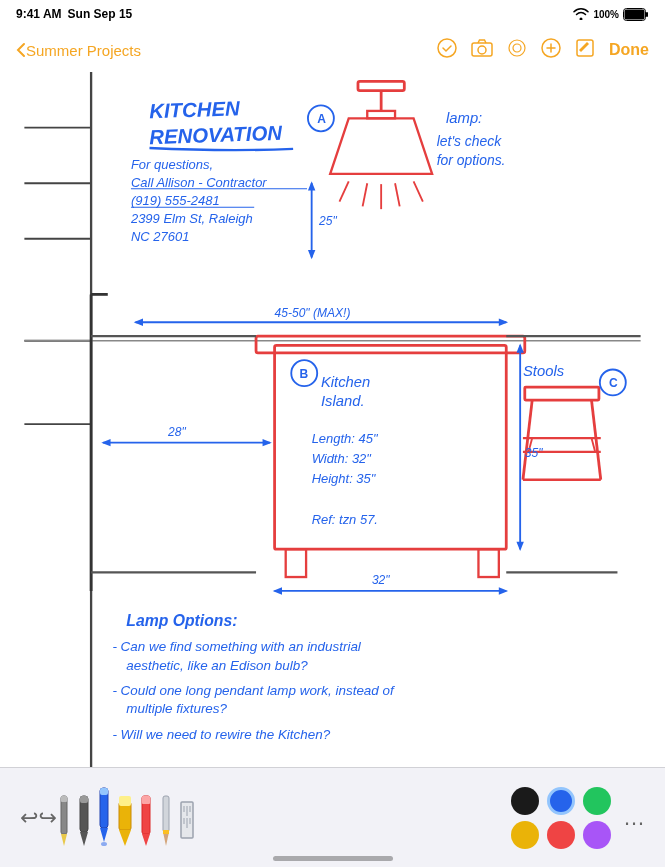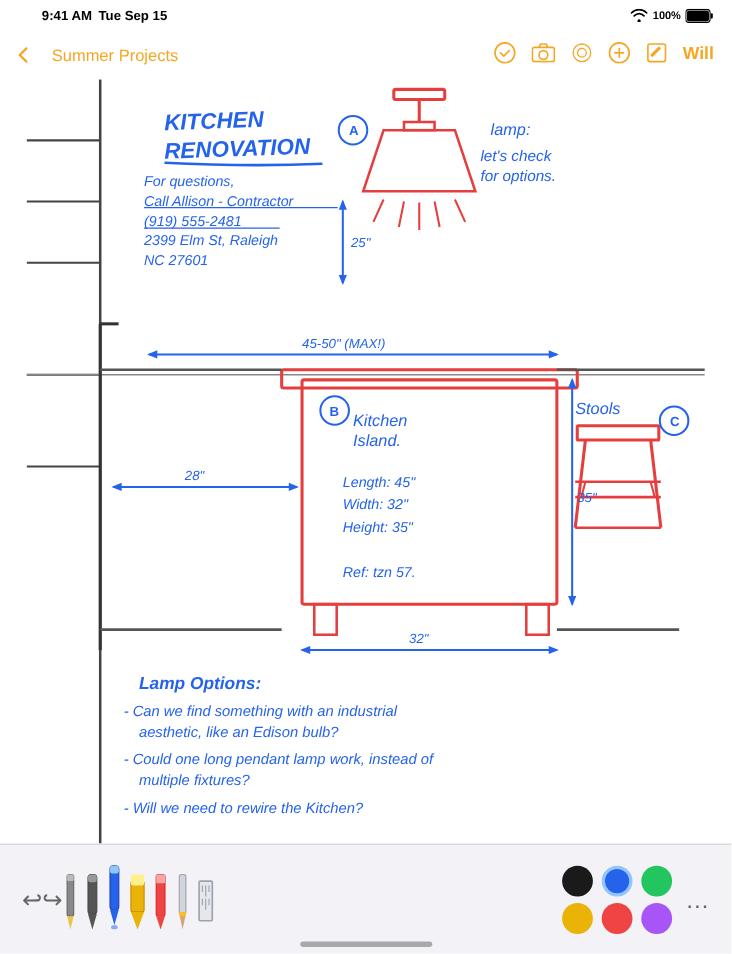--- a/index.html
+++ b/index.html
@@ -19,21 +19,20 @@
       top: 0; left: 0; right: 0;
       height: 28px;
       display: flex;
       align-items: center;
       justify-content: space-between;
       padding: 0 16px;
       font-size: 12px;
       font-weight: 600;
       color: #000;
       z-index: 10;
-      margin-left: 22px;
     }
 
     .status-left { display: flex; gap: 6px; align-items: center; }
     .status-right { display: flex; gap: 4px; align-items: center; font-size: 10px; }
 
     
     .nav-bar {
       position: absolute;
       top: 28px; left: 0; right: 0;
       height: 44px;
@@ -42,21 +41,21 @@
       justify-content: space-between;
       padding: 0 16px;
       z-index: 10;
     }
 
     .nav-back {
       color: #f5a623;
       font-size: 15px;
       display: flex;
       align-items: center;
-      gap: 21px;
+      gap: 0;
     }
 
     .nav-tools {
       display: flex;
       align-items: center;
       gap: 14px;
     }
 
     .nav-tool {
       color: #f5a623;
@@ -112,21 +111,21 @@
       width: 100%;
       height: 100%;
     }
   </style>
 </head>
 <body>
 
 <div class="status-bar">
   <div class="status-left">
     <span>9:41 AM</span>
-    <span>Tue Sep 15</span>
+    <span>Sun Sep 15</span>
   </div>
   <div class="status-right">
 
     <svg width="16" height="12" viewBox="0 0 16 12">
       <path d="M8 9.5a1.5 1.5 0 1 1 0 3 1.5 1.5 0 0 1 0-3z" fill="#000"></path>
       <path d="M3.5 6.5C4.9 5.1 6.4 4.4 8 4.4s3.1.7 4.5 2.1" stroke="#000" fill="none" stroke-width="1.5" stroke-linecap="round"></path>
       <path d="M1 3.8C3 1.8 5.4.8 8 .8s5 1 7 3" stroke="#000" fill="none" stroke-width="1.5" stroke-linecap="round"></path>
     </svg>
     <span>100%</span>
 
@@ -174,21 +173,21 @@
           <path d="M10 6v8M6 10h8" stroke="#f5a623" stroke-width="1.5" stroke-linecap="round"></path>
         </svg>
     </span>
 
     <span class="nav-tool">
       <svg width="20" height="20" viewBox="0 0 20 20">
           <rect x="2" y="2" width="16" height="16" rx="2" stroke="#f5a623" stroke-width="1.5" fill="none"></rect>
           <path d="M6 14l2-2 6-6-2-2-6 6-2 2 2 2z" fill="#f5a623"></path>
         </svg>
     </span>
-    <span class="nav-done">Will</span>
+    <span class="nav-done">Done</span>
   </div>
 </div>
 
 <div class="canvas-area">
   <svg class="note-svg" viewBox="0 0 665 750" xmlns="http://www.w3.org/2000/svg">
 
     <line x1="72" y1="0" x2="72" y2="750" stroke="#444" stroke-width="2.5"></line>
 
     <line x1="0" y1="60" x2="72" y2="60" stroke="#444" stroke-width="2"></line>
     <line x1="0" y1="120" x2="72" y2="120" stroke="#444" stroke-width="2"></line>

